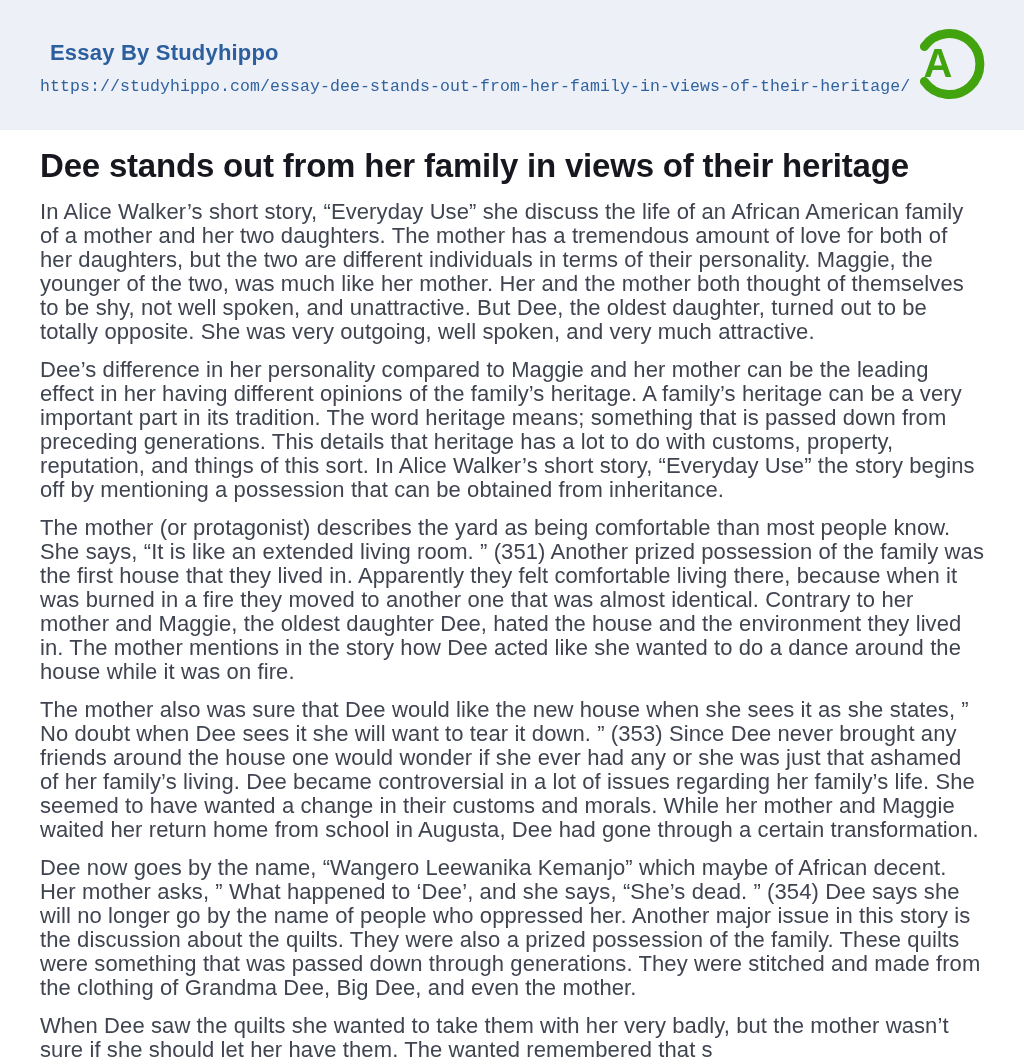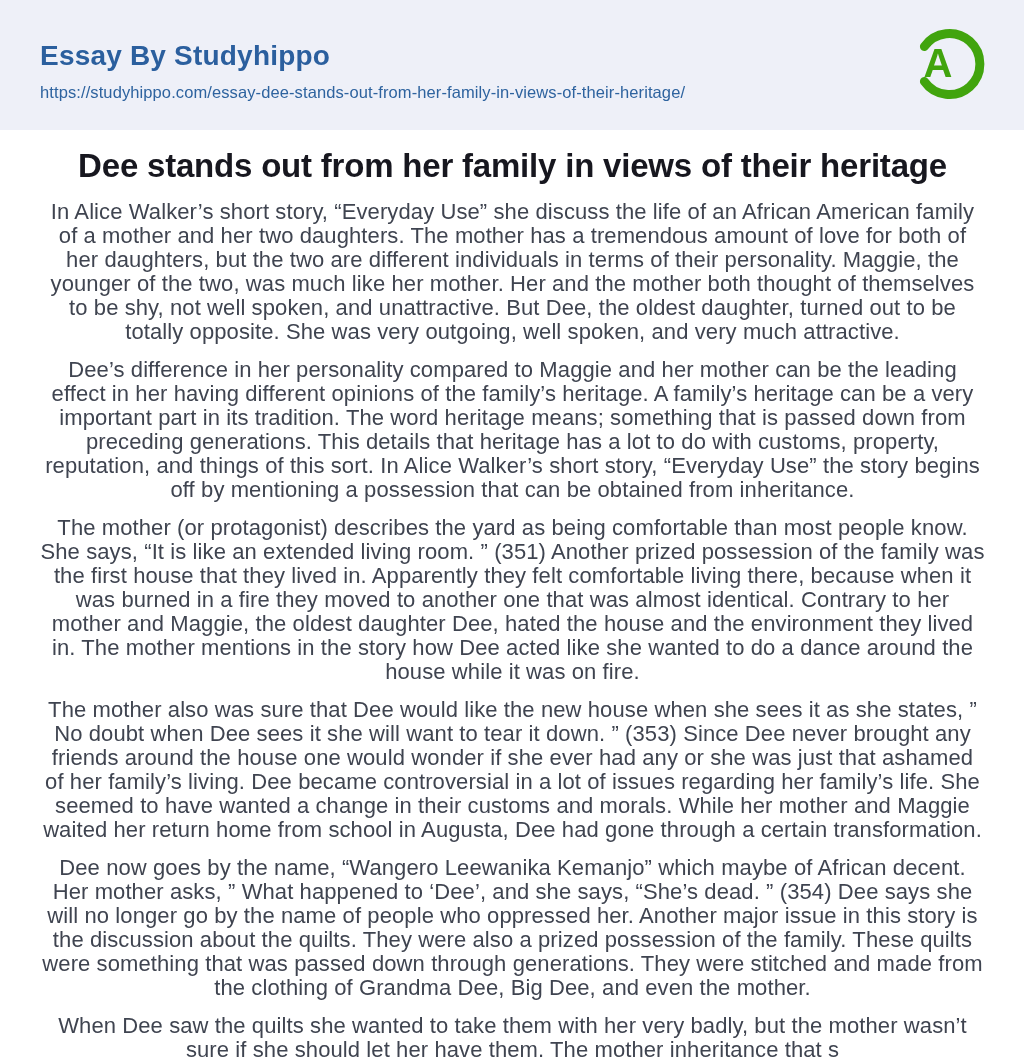--- a/index.html
+++ b/index.html
@@ -11,42 +11,43 @@
     font-family: "Liberation Sans", sans-serif;
   }
   .header {
     position:relative;
     height:130px;
     background: var(--header_bg, #eef0f8);
     padding: 40px 40px 0 40px;
   }
   .site-title {
     color: var(--brand_blue, #2b5f9e);
-    font-size: 28px;
+    font-size: 22px;
     font-weight: 700;
     letter-spacing: 0.2px;
+    margin-left: 10px;
   }
   .essay-url {
     display:inline-block;
     margin-top: 11px;
     color: var(--link_blue, #2e639f);
     font-size: 16.5px;
     text-decoration: none;
     letter-spacing: 0.1px;
+    font-family: Liberation Mono, monospace;
   }
   .logo {
     position:absolute;
     top: 24px;
     right: 36px;
     width: 78px;
     height: 80px;
   }
   .content {
     padding: 18px 39px 0 40px;
-    text-align: center;
   }
   .essay-title {
     color: var(--title_color, #17171f);
     font-size: 33px;
     line-height: 36px;
     font-weight: 700;
     letter-spacing: -0.2px;
     margin-bottom: 16px;
   }
   .essay-body p {
@@ -72,15 +73,15 @@
 </div>
 
 <div class="content">
   <h1 class="essay-title">Dee stands out from her family in views of their heritage</h1>
   <div class="essay-body">
     <p>In Alice Walker’s short story, “Everyday Use” she discuss the life of an African American family of a mother and her two daughters. The mother has a tremendous amount of love for both of her daughters, but the two are different individuals in terms of their personality. Maggie, the younger of the two, was much like her mother. Her and the mother both thought of themselves to be shy, not well spoken, and unattractive. But Dee, the oldest daughter, turned out to be totally opposite. She was very outgoing, well spoken, and very much attractive.</p>
     <p>Dee’s difference in her personality compared to Maggie and her mother can be the leading effect in her having different opinions of the family’s heritage. A family’s heritage can be a very important part in its tradition. The word heritage means; something that is passed down from preceding generations. This details that heritage has a lot to do with customs, property, reputation, and things of this sort. In Alice Walker’s short story, “Everyday Use” the story begins off by mentioning a possession that can be obtained from inheritance.</p>
     <p>The mother (or protagonist) describes the yard as being comfortable than most people know. She says, “It is like an extended living room. ” (351) Another prized possession of the family was the first house that they lived in. Apparently they felt comfortable living there, because when it was burned in a fire they moved to another one that was almost identical. Contrary to her mother and Maggie, the oldest daughter Dee, hated the house and the environment they lived in. The mother mentions in the story how Dee acted like she wanted to do a dance around the house while it was on fire.</p>
     <p>The mother also was sure that Dee would like the new house when she sees it as she states, ” No doubt when Dee sees it she will want to tear it down. ” (353) Since Dee never brought any friends around the house one would wonder if she ever had any or she was just that ashamed of her family’s living. Dee became controversial in a lot of issues regarding her family’s life. She seemed to have wanted a change in their customs and morals. While her mother and Maggie waited her return home from school in Augusta, Dee had gone through a certain transformation.</p>
     <p>Dee now goes by the name, “Wangero Leewanika Kemanjo” which maybe of African decent. Her mother asks, ” What happened to ‘Dee’, and she says, “She’s dead. ” (354) Dee says she will no longer go by the name of people who oppressed her. Another major issue in this story is the discussion about the quilts. They were also a prized possession of the family. These quilts were something that was passed down through generations. They were stitched and made from the clothing of Grandma Dee, Big Dee, and even the mother.</p>
-    <p>When Dee saw the quilts she wanted to take them with her very badly, but the mother wasn’t sure if she should let her have them. The mother inheritance that s</p>
+    <p>When Dee saw the quilts she wanted to take them with her very badly, but the mother wasn’t sure if she should let her have them. The wanted remembered that s</p>
   </div>
 </div>
 
 </body></html>

